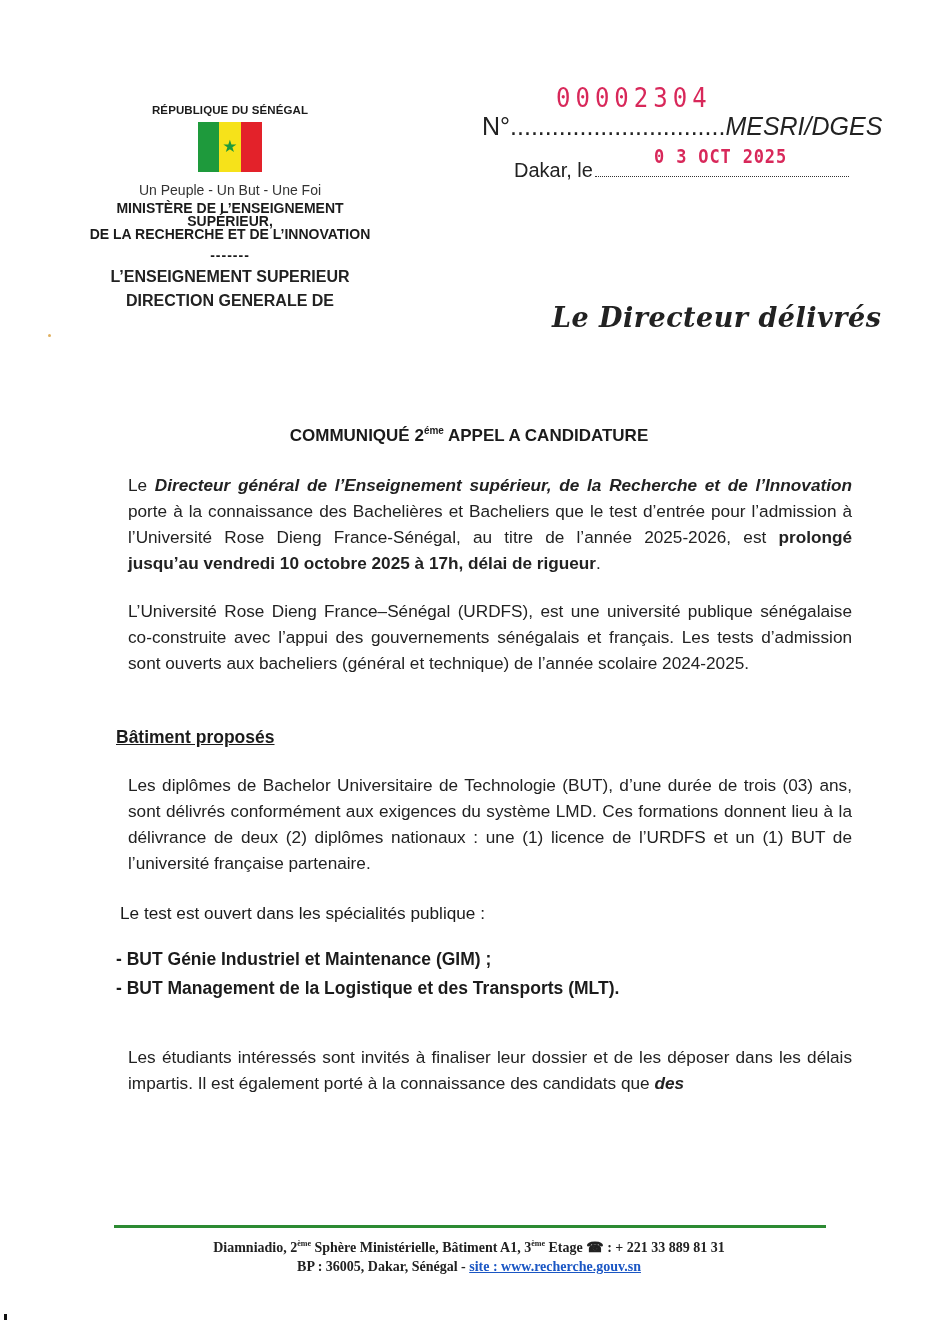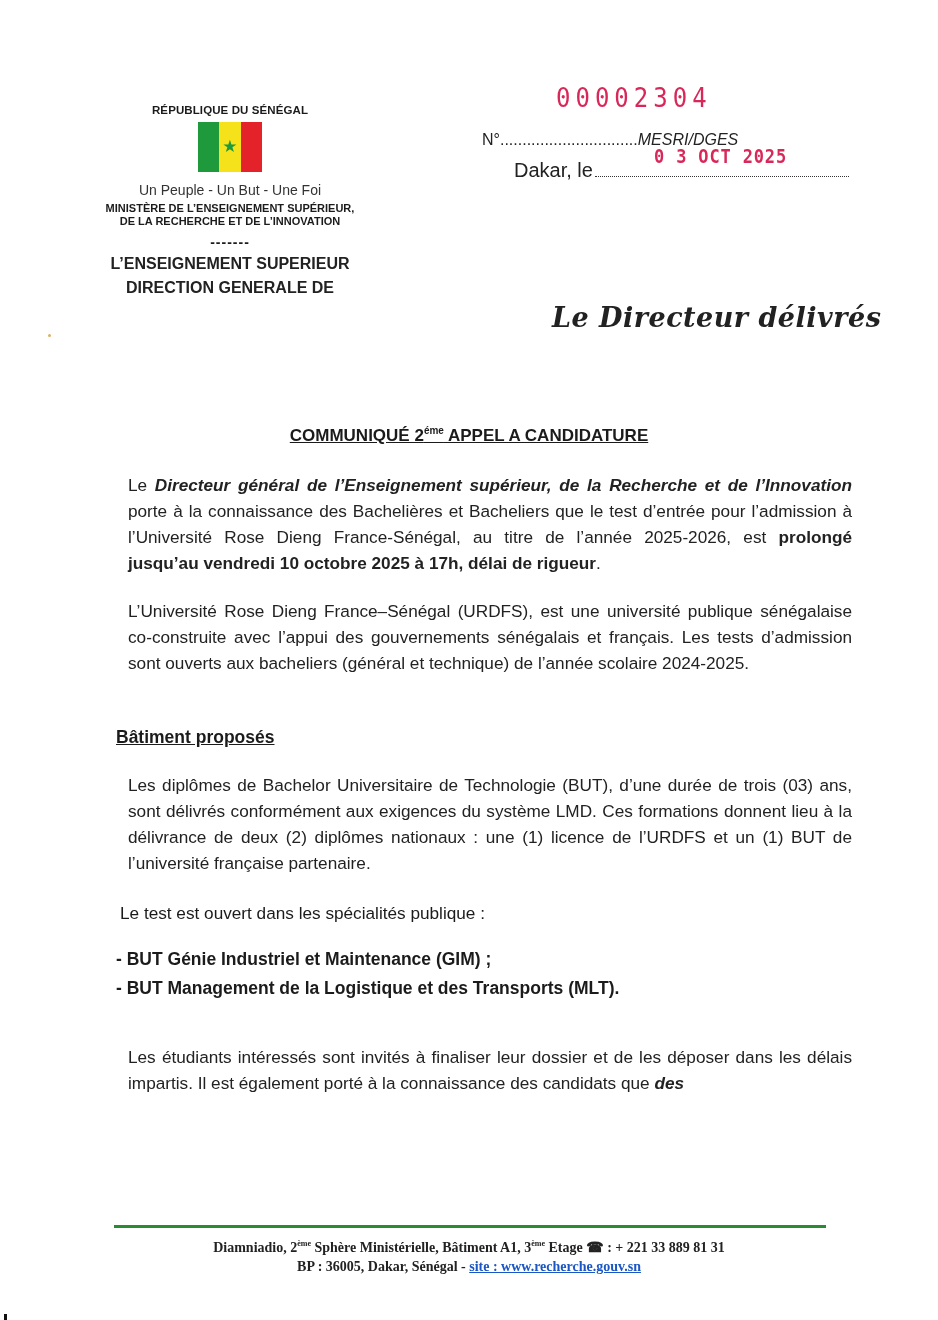--- a/index.html
+++ b/index.html
@@ -7,34 +7,34 @@
   .abs { position:absolute; }
   .hdr-left { left:80px; top:104px; width:300px; text-align:center; }
   .rep { font-weight:bold; font-size:11.5px; letter-spacing:0.1px; }
   .flag { display:flex; width:64px; height:50px; margin:6px auto 0 auto; }
   .flag div { flex:1; }
   .flag .g { background:#1e9a3c; }
   .flag .y { background:#f6e21a; position:relative; }
   .flag .r { background:#e3222a; }
   .star { position:absolute; left:50%; top:50%; transform:translate(-50%,-55%); color:#1e9a3c; font-size:17px; line-height:1; }
   .motto { font-size:14px; margin-top:10px; color:#333; }
-  .ministry { font-weight:bold; font-size:11px; line-height:13px; margin-top:4px; }
+  .ministry { font-weight:bold; font-size:14px; line-height:13px; margin-top:4px; }
   .dashes { font-weight:bold; font-size:14px; margin-top:6px; letter-spacing:1px; }
   .direction { font-weight:bold; font-size:16px; line-height:24px; margin-top:2px; color:#222; }
-  .numline { left:482px; top:112px; font-size:16px; color:#222;margin-top:19px; }
+  .numline { left:482px; top:112px; font-size:25px; color:#222; }
   .numline .dots { letter-spacing:0; }
   .numline .ref { font-style:italic; }
   .stamp { color:#d8285a; font-family:"DejaVu Sans Mono", monospace; }
   .stamp-num { left:556px; top:84px; font-size:24px; letter-spacing:5px; transform:scaleY(1.1); }
   .dateline { left:514px; top:158px; font-size:20px; color:#222; }
   .dateline .lead { display:inline-block; width:254px; border-bottom:1.5px dotted #333; margin-left:2px; height:18px; vertical-align:baseline; }
   .stamp-date { left:654px; top:144px; font-size:20px; font-weight:bold; letter-spacing:1px; transform:scaleX(0.85); transform-origin:left; }
   .signature { left:552px; top:302px; font-family:"DejaVu Serif", serif; font-style:italic; font-size:27px; font-weight:bold; color:#222; letter-spacing:0.5px; }
   .title { left:0; width:938px; top:425px; text-align:center; font-weight:bold; font-size:17px; }
-  .title span.u { text-decoration:underline; }
+  .title span.u { }
   .title sup { font-size:10px; }
   .body { left:128px; width:724px; font-size:17.2px; line-height:26px; text-align:justify; color:#222; }
   .p1 { top:472px; }
   .p2 { top:598px; }
   .sect { left:116px; top:727px; font-weight:bold; font-size:17.5px; text-decoration:underline; }
   .p3 { top:772px; }
   .p4 { left:120px; top:903px; font-size:17.2px; }
   .bul { left:116px; font-weight:bold; font-size:17.5px; }
   .b1 { top:949px; }
   .b2 { top:954px;margin-top:24px; }

